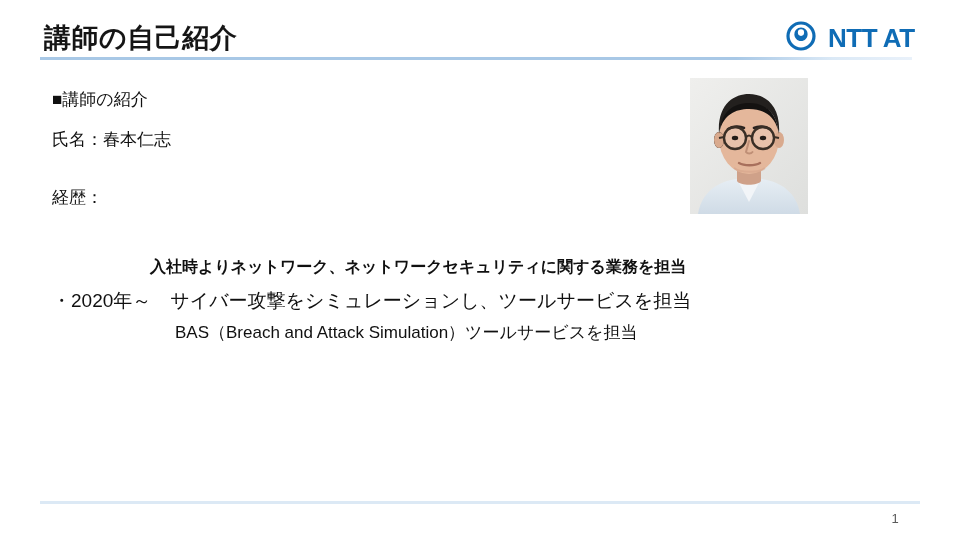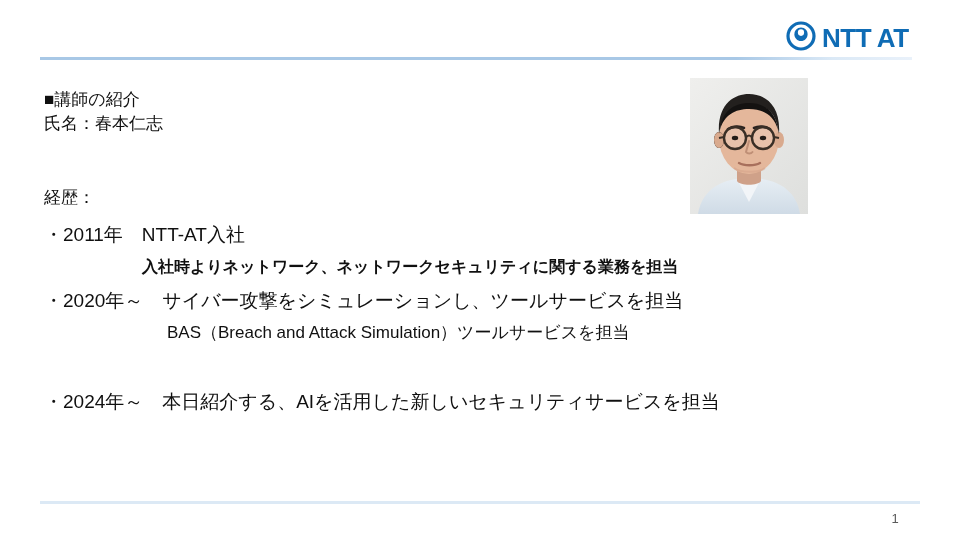--- a/index.html
+++ b/index.html
@@ -47,41 +47,42 @@
   }
 
   
   #logo {
     position: absolute;
     left: 786px;
     top: 20px;
     height: 36px;
     display: flex;
     align-items: center;
-    gap: 6px;
+    gap: 12px;
   }
   #logo-mark { display: block; }
   #logo-text {
     font-size: 26px;
     font-weight: bold;
     color: #0f6cb5;
     letter-spacing: -0.5px;
     line-height: 1;
   }
 
   
   .body-line {
     position: absolute;
     color: #101010;
     font-size: 17px;
     white-space: nowrap;
     line-height: 1.2;
+    margin-left: 8px;
   }
   #lead-line   { left: 44px; top: 90px;  font-size: 17px; }
-  #name-line   { left: 44px; top: 114px; font-size: 17px; }
+  #name-line   { left: 44px; top: 130px; font-size: 17px; }
   #career-head { left: 44px; top: 188px; font-size: 17px; }
 
   #career-1    { left: 44px;  top: 224px; font-size: 19px; }
   #career-1-sub{ left: 142px; top: 257px; font-size: 16px; font-weight: bold; }
   #career-2    { left: 44px;  top: 290px; font-size: 19px; }
   #career-2-sub{ left: 167px; top: 323px; font-size: 17px; }
   #career-3    { left: 44px;  top: 357px; font-size: 19px; }
   #career-4    { left: 44px;  top: 391px; font-size: 19px; }
 
   
@@ -122,46 +123,45 @@
     text-align: center;
     font-size: 13px;
     color: #5a5a5a;
   }
 </style>
 </head>
 <body>
 
 <div id="slide">
 
+  <div id="slide-title">講師の自己紹介</div>
   <div id="title-rule"></div>
   <div id="title-rule-fade"></div>
 
   <div id="logo">
     <span id="logo-mark">
       <svg width="30" height="30" viewBox="0 0 30 30" aria-hidden="true">
         <circle cx="15" cy="15" r="13" fill="none" stroke="#0f6cb5" stroke-width="3.2"></circle>
         <path d="M15 6.6 C18.9 6.6 21.6 9.6 21.6 13.3 C21.6 17.1 18.7 20.1 15 20.1
                  C11.3 20.1 8.4 17.1 8.4 13.3 C8.4 9.6 11.1 6.6 15 6.6 Z" fill="#0f6cb5"></path>
         <ellipse cx="15" cy="11.6" rx="3.1" ry="3.3" fill="#ffffff"></ellipse>
       </svg>
     </span>
     <span id="logo-text">NTT AT</span>
   </div>
 
   <div class="body-line" id="lead-line">■講師の紹介</div>
   <div class="body-line" id="name-line">氏名：春本仁志</div>
   <div class="body-line" id="career-head">経歴：</div>
 
-  <div class="body-line" id="career-1">・2011年　NTT-AT入社</div>
   <div class="body-line" id="career-1-sub">入社時よりネットワーク、ネットワークセキュリティに関する業務を担当</div>
 
   <div class="body-line" id="career-2">・2020年～　サイバー攻撃をシミュレーションし、ツールサービスを担当</div>
   <div class="body-line" id="career-2-sub">BAS（Breach and Attack Simulation）ツールサービスを担当</div>
 
-  <div class="body-line" id="career-4">・2024年～　本日紹介する、AIを活用した新しいセキュリティサービスを担当</div>
 
   <div id="portrait">
     <svg width="118" height="136" viewBox="0 0 118 136" aria-hidden="true">
       <defs>
         <linearGradient id="bgGrad" x1="0" y1="0" x2="1" y2="1">
           <stop offset="0%" stop-color="#efefed"></stop>
           <stop offset="100%" stop-color="#dedfdd"></stop>
         </linearGradient>
         <linearGradient id="shirtGrad" x1="0" y1="0" x2="0" y2="1">
           <stop offset="0%" stop-color="#e7eef4"></stop>

